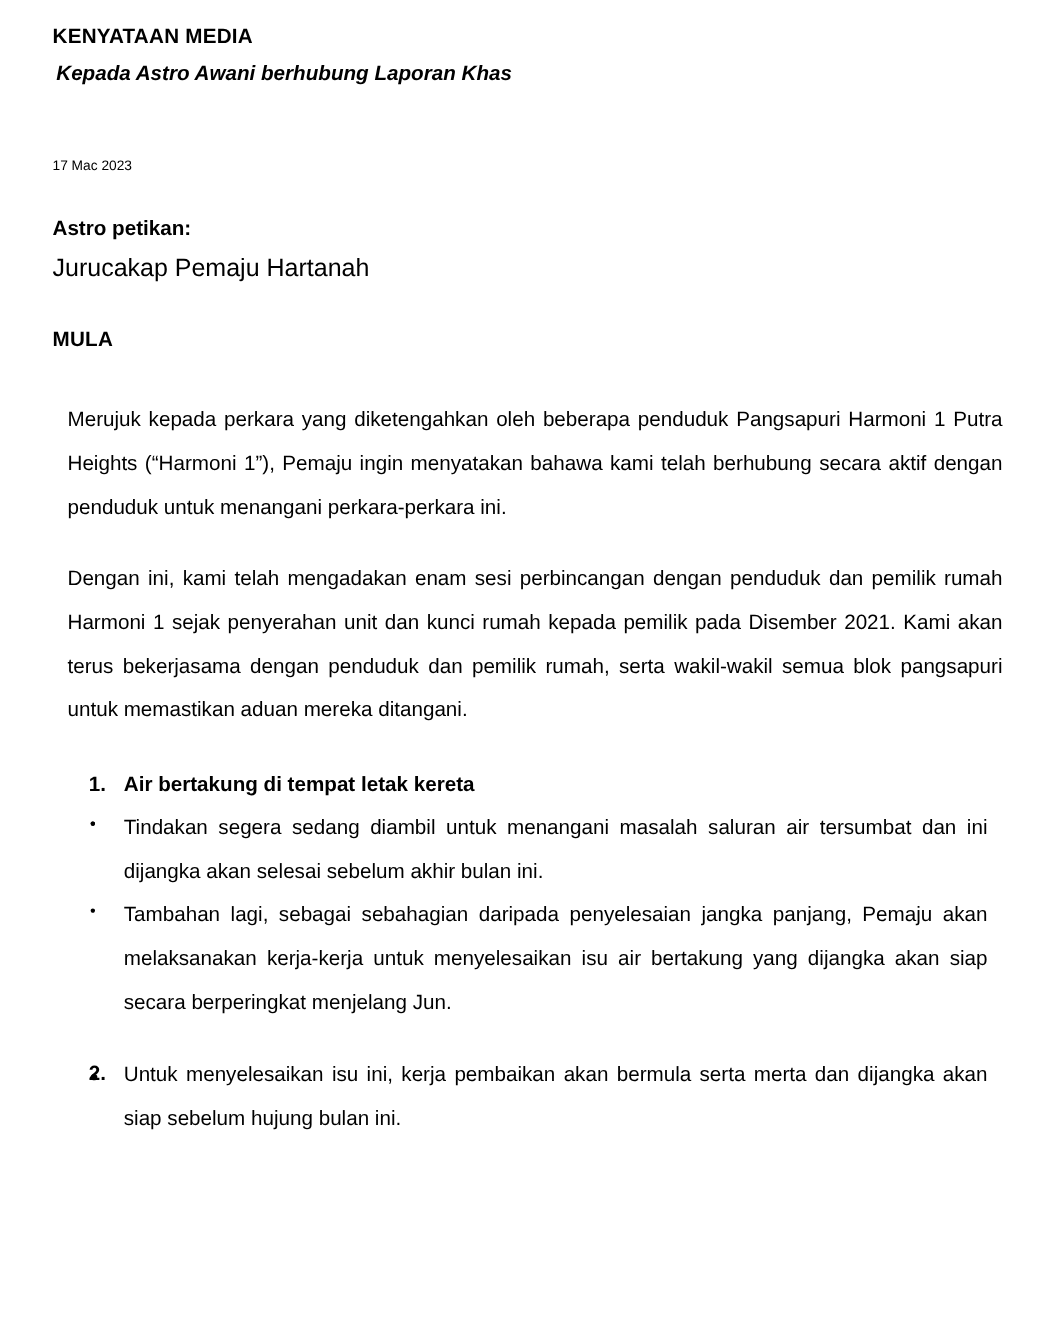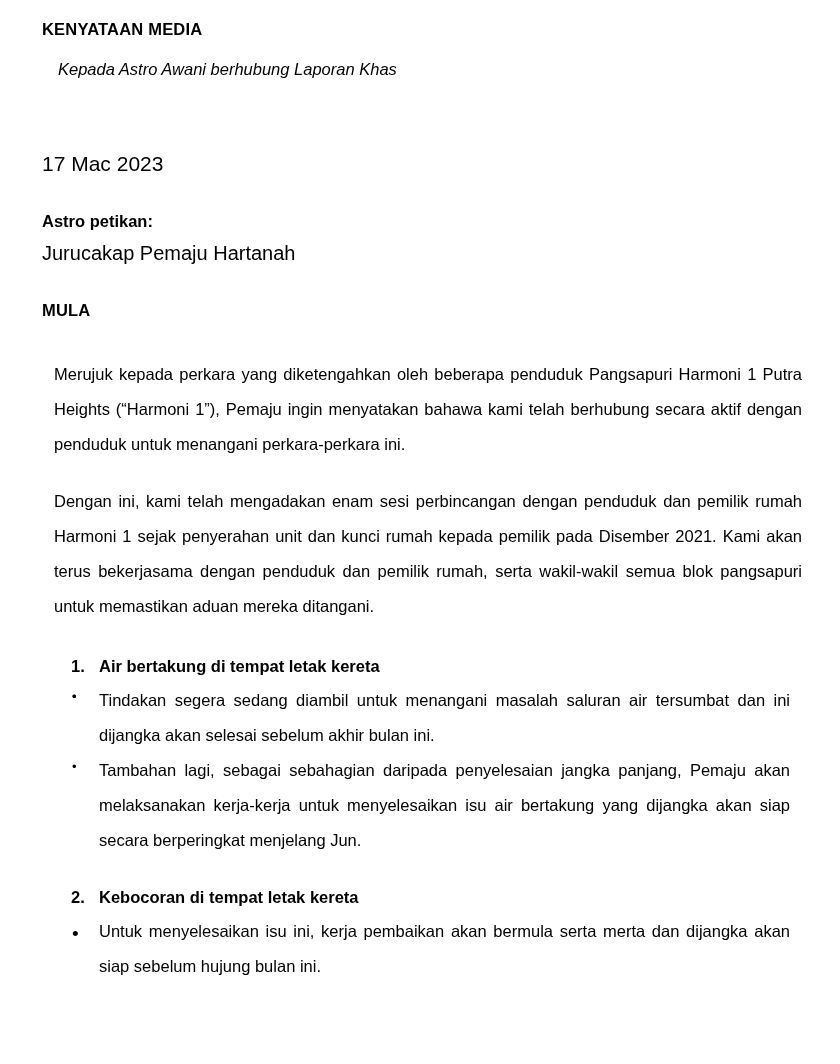--- a/index.html
+++ b/index.html
@@ -25,31 +25,31 @@
   .doc-title {
     font-size: 16.5px;
     font-weight: bold;
     letter-spacing: 0.2px;
     line-height: 1.45;
     margin: 0 0 6px 0;
   }
   .doc-subtitle {
     font-size: 16.5px;
     font-style: italic;
-    font-weight: normal;
+    font-weight: bold;
     line-height: 1.45;
-    margin: 16px;
+    margin: 3px;
   }
   .spacer-lg { height: 50px; }
   .spacer-md { height: 30px; }
   .spacer-sm { height: 22px; }
   .spacer-xs { height: 14px; }
 
   .doc-date {
-    font-size: 21px;
+    font-size: 11px;
     line-height: 1.5;
     margin: 0;
   }
   .label-bold {
     font-size: 16.5px;
     font-weight: bold;
     line-height: 1.5;
     margin: 0 0 4px 0;
   }
   .label-plain {
@@ -167,21 +167,20 @@
           <span>Tambahan lagi, sebagai sebahagian daripada penyelesaian jangka panjang, Pemaju akan melaksanakan kerja-kerja untuk menyelesaikan isu air bertakung yang dijangka akan siap secara berperingkat menjelang Jun.</span>
         </li>
       </ul>
     </li>
 
     <div class="group-gap"></div>
 
     <li>
       <p class="num-item-head">
         <span class="num-marker">2.</span>
-        <span>Kebocoran di tempat letak kereta</span>
       </p>
       <ul class="bullet-list">
         <li class="bullet-item">
           <span class="bullet-marker large">•</span>
           <span>Untuk menyelesaikan isu ini, kerja pembaikan akan bermula serta merta dan dijangka akan siap sebelum hujung bulan ini.</span>
         </li>
       </ul>
     </li>
 
   </ol>

